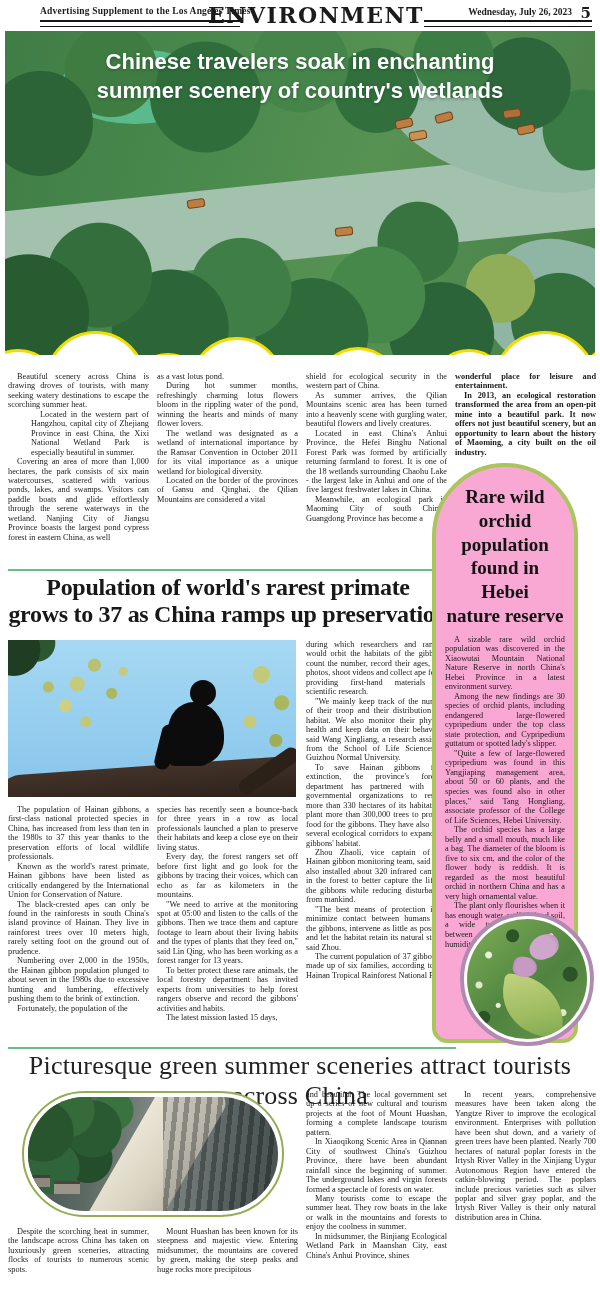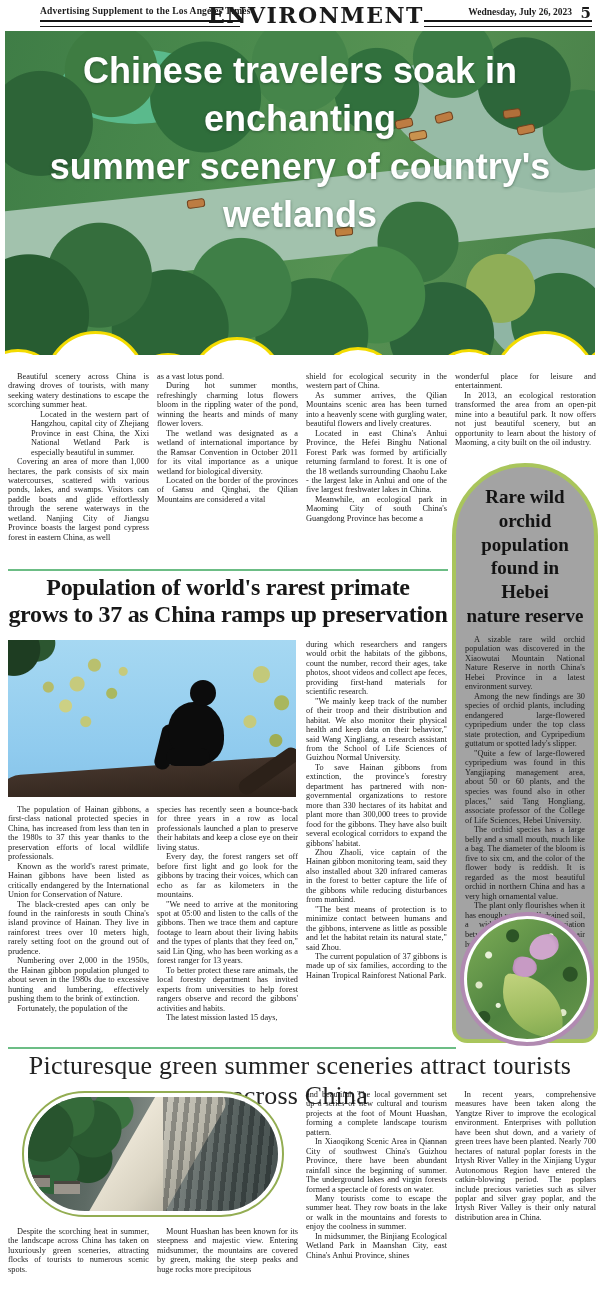--- a/index.html
+++ b/index.html
@@ -50,41 +50,41 @@
       radial-gradient(circle at 70% 64%, #387440 0 40px, transparent 41px);}
   .boat{position:absolute;width:16px;height:7px;background:#bd7c42;border:1px solid #70431f;border-radius:3px;}
   .boat.b1{left:390px;top:88px;transform:rotate(-12deg);}
   .boat.b2{left:404px;top:100px;transform:rotate(-10deg);background:#c9924e;}
   .boat.b3{left:430px;top:82px;transform:rotate(-15deg);}
   .boat.b4{left:498px;top:78px;transform:rotate(-8deg);background:#b06f3a;}
   .boat.b5{left:512px;top:94px;transform:rotate(-12deg);}
   .boat.b6{left:330px;top:196px;transform:rotate(-6deg);background:#c08040;}
   .boat.b7{left:182px;top:168px;transform:rotate(-8deg);}
   .hero-headline{position:absolute;left:0;right:0;top:16px;z-index:5;text-align:center;
-      font-family:"Liberation Sans", sans-serif;font-weight:700;font-size:36px;line-height:1.33;
+      font-family:"Liberation Sans", sans-serif;font-weight:700;font-size:22px;line-height:1.33;
       color:#ffffff;text-shadow:0 1px 3px rgba(30,60,40,.55);}
   .cloud{position:absolute;background:#fff;border:3px solid #f3dc00;border-radius:50%;z-index:3;}
   .cloud.c1{left:-30px;top:318px;width:80px;height:80px;}
   .cloud.c2{left:40px;top:300px;width:95px;height:95px;}
   .cloud.c3{left:125px;top:322px;width:70px;height:70px;}
   .cloud.c4{left:185px;top:306px;width:88px;height:88px;}
   .cloud.c5{left:262px;top:326px;width:62px;height:62px;}
   .cloud.c6{left:312px;top:316px;width:76px;height:76px;}
   .cloud.c7{left:378px;top:328px;width:58px;height:58px;}
   .cloud.c8{left:425px;top:318px;width:72px;height:72px;}
   .cloud.c9{left:488px;top:300px;width:98px;height:98px;}
   .cloud.c10{left:572px;top:312px;width:84px;height:84px;}
   .cloud-mask{position:absolute;left:0;right:0;bottom:0;height:6px;background:#fff;z-index:4;}
 
   
   .col{position:absolute;width:141px;overflow:hidden;font-size:8.3px;line-height:1.14;}
   .col p{margin:0;text-align:justify;}
   .x1{left:8px;} .x2{left:157px;} .x3{left:306px;} .x4{left:455px;}
   .wet{top:372px;height:192px;}
-  .wet.x4{height:96px;z-index:1;}
+  .wet.x4{height:96px;z-index:1;font-weight:bold;}
   .pri12{top:805px;height:240px;}
   .pri3{top:640px;height:404px;}
   .tour12{top:1227px;height:58px;}
   .tour34{top:1090px;height:198px;}
 
   
   .green-rule{position:absolute;height:2px;background:#6cbd85;}
   .rule1{left:8px;top:569px;width:440px;}
   .rule2{left:8px;top:1047px;width:448px;}
   .primate-headline{position:absolute;left:8px;top:574px;width:440px;text-align:center;
@@ -115,22 +115,22 @@
   .gibbon .branch2{position:absolute;right:-8px;bottom:18px;width:70px;height:16px;background:#2c2119;
       border-radius:8px;transform:rotate(-35deg);}
   .gibbon .ape-body{position:absolute;left:160px;top:62px;width:56px;height:62px;background:#0c0c0c;
       border-radius:46% 54% 40% 55%;}
   .gibbon .ape-head{position:absolute;left:182px;top:40px;width:26px;height:26px;background:#0c0c0c;border-radius:50%;}
   .gibbon .ape-arm{position:absolute;left:150px;top:84px;width:16px;height:46px;background:#0c0c0c;
       border-radius:8px;transform:rotate(14deg);}
   .gibbon .ape-leg{position:absolute;left:158px;top:108px;width:44px;height:18px;background:#0c0c0c;border-radius:10px;}
 
   
-  .sidebar{position:absolute;left:452px;top:463px;width:146px;height:580px;z-index:2;
-      background:#a3a3a3;border:4px solid #a9c55c;border-radius:76px 76px 16px 16px;box-sizing:border-box;
+  .sidebar{position:absolute;left:432px;top:463px;width:146px;height:580px;z-index:2;
+      background:#f9a8d4;border:4px solid #a9c55c;border-radius:76px 76px 16px 16px;box-sizing:border-box;
       padding:18px 9px 0 9px;overflow:hidden;}
   .sidebar-title{font-size:19px;font-weight:700;text-align:center;line-height:1.25;color:#131313;
       white-space:pre-line;margin-bottom:7px;}
   .sidebar-body{font-size:8.3px;line-height:1.15;}
   .sidebar-body p{margin:0;text-align:justify;}
   .orchid-circle{position:absolute;left:460px;top:912px;width:126px;height:126px;z-index:3;
       border-radius:50%;border:4px solid #b18ab1;background:#fff;box-sizing:content-box;}
   .orchid-photo{position:absolute;inset:3px;border-radius:50%;overflow:hidden;
       background:linear-gradient(140deg,#7fae57 0%,#4f8340 55%,#68974b 100%);}
   .orchid-photo .leaf{position:absolute;left:34px;top:58px;width:64px;height:58px;background:

